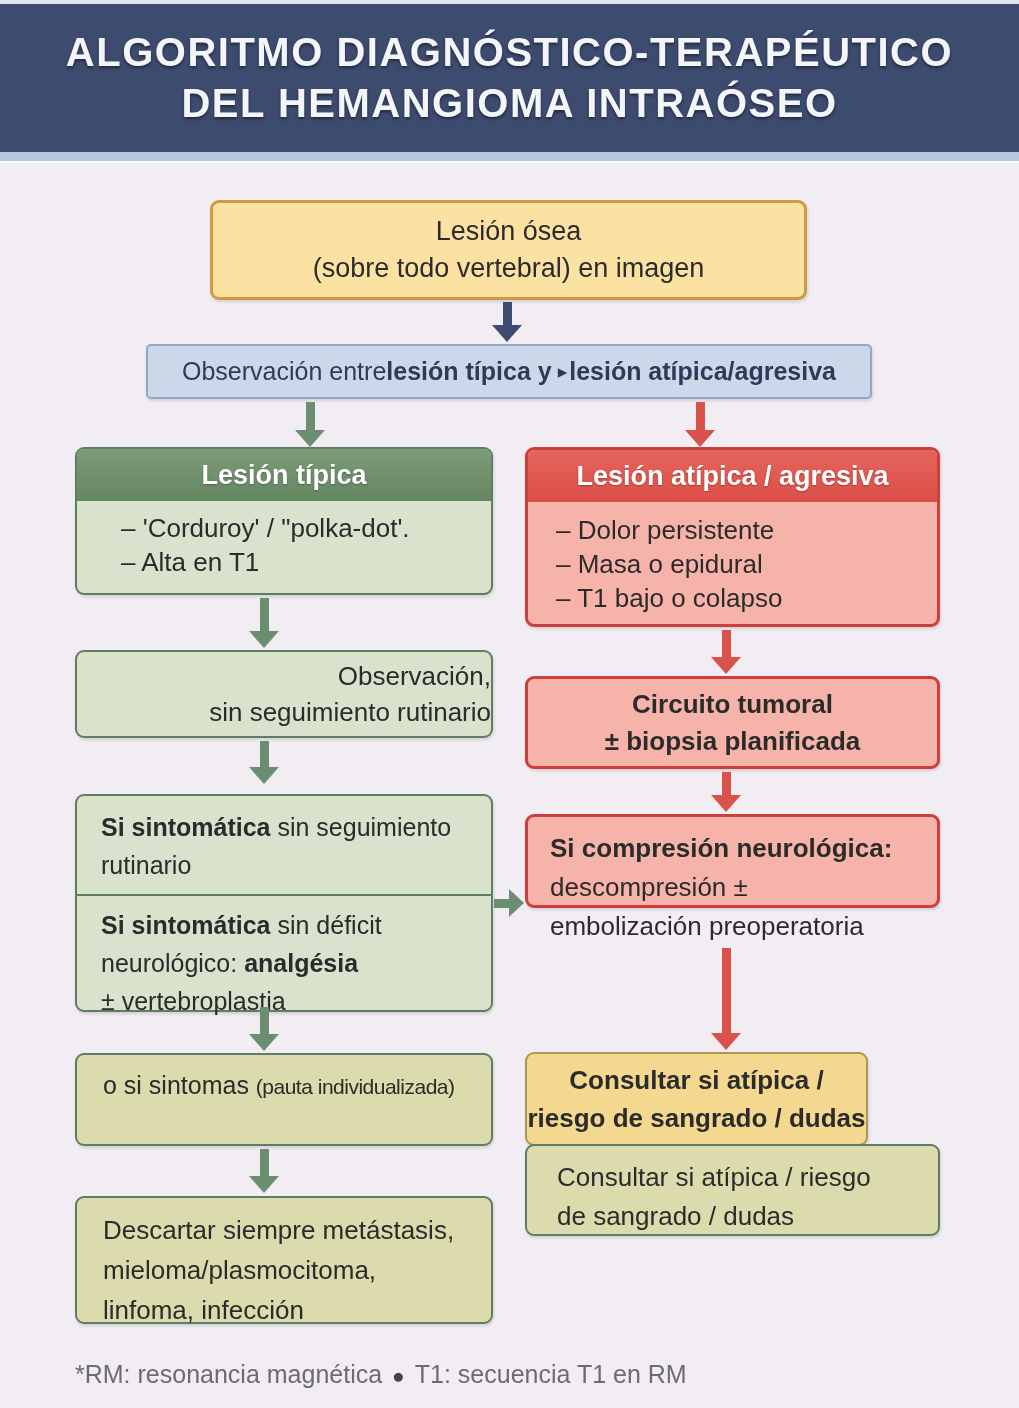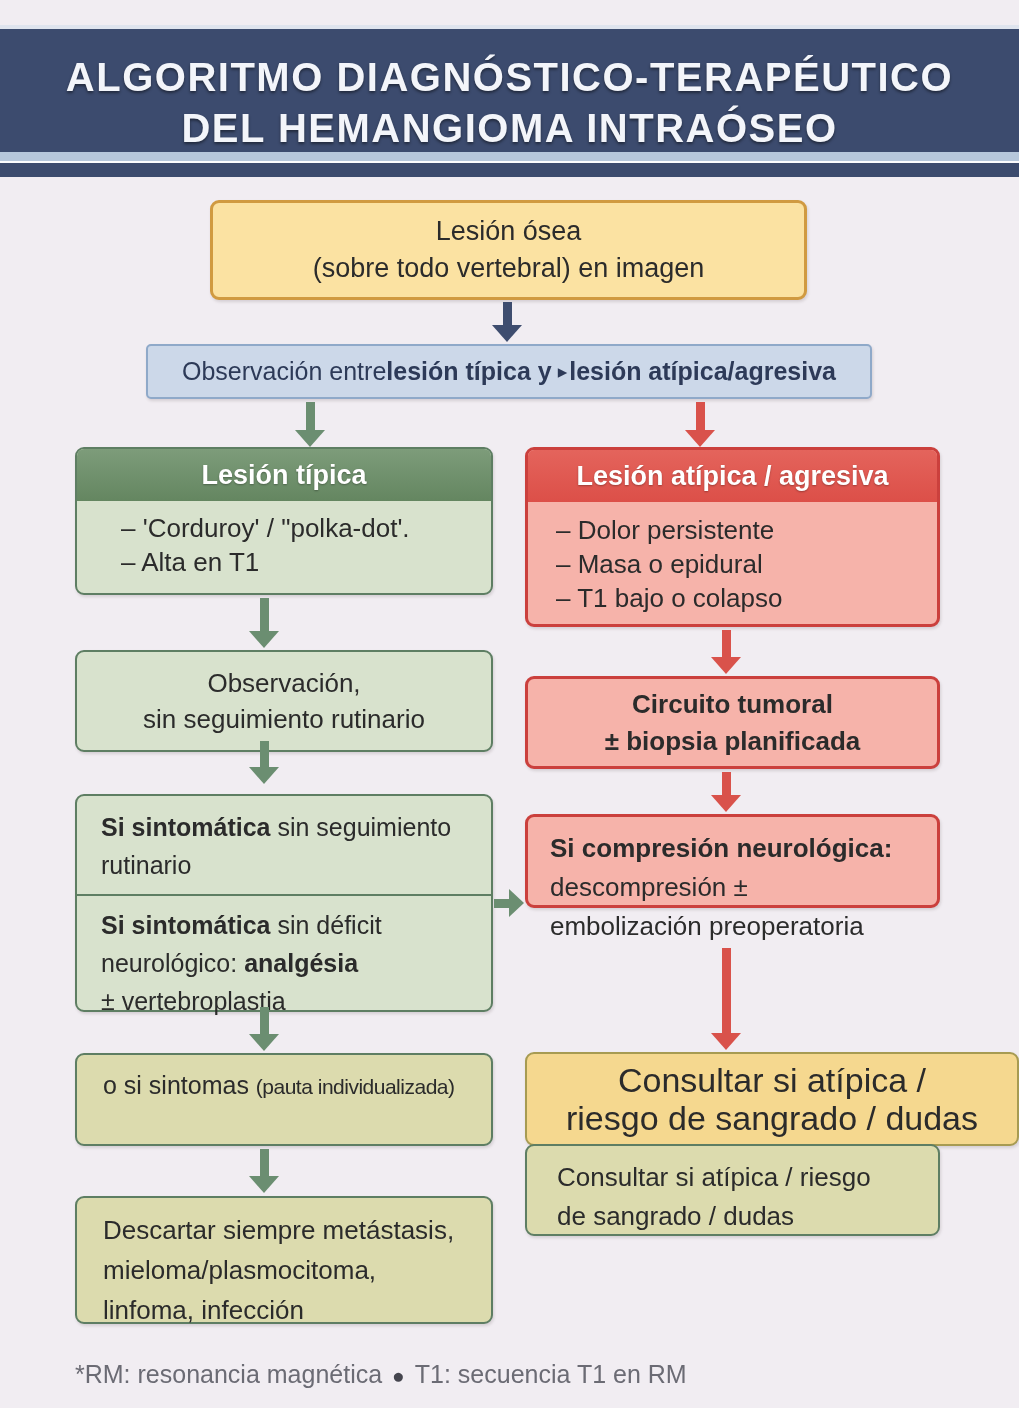--- a/index.html
+++ b/index.html
@@ -5,21 +5,21 @@
   html,body{margin:0;padding:0;}
   #canvas{
     position:relative; width:1019px; height:1408px; overflow:hidden;
     background:#f1edf2;
     font-family:"Liberation Sans","DejaVu Sans",sans-serif;
     color:#2b2b2b;
   }
   
   .hdr{position:absolute;left:0;top:0;width:1019px;height:152px;background:#3c4b6e;
        border-top:4px solid #dfe4ee; box-sizing:border-box;
-       display:flex;flex-direction:column;align-items:center;justify-content:center;gap:6px;margin-top:25px;}
+       display:flex;flex-direction:column;align-items:center;justify-content:center;gap:6px;}
   .hdr .t{color:#f3f5fa;font-size:40px;font-weight:600;letter-spacing:1.5px;
           text-shadow:0 2px 3px rgba(0,0,0,.45);white-space:nowrap;}
   .hdr-stripe{position:absolute;left:0;top:152px;width:1019px;height:11px;background:#b6c7db;
           border-bottom:2px solid #fbfbfd;box-sizing:border-box;}
   
   .box{position:absolute;box-sizing:border-box;border-radius:9px;
        box-shadow:1px 2px 3px rgba(90,70,80,.18);}
   .cc{display:flex;flex-direction:column;align-items:center;justify-content:center;text-align:center;}
   .line{display:block;}
   
@@ -102,21 +102,21 @@
       <span class="line">– 'Corduroy' / "polka-dot'.</span>
       <span class="line">– Alta en T1</span>
     </div>
   </div>
 
   <div class="va grn" style="left:249px;top:598px;height:50px;">
     <div class="s"></div>
     <div class="h"></div>
   </div>
 
-  <div class="box grn-box cc" style="left:75px;top:650px;width:418px;height:102px;font-size:26px;line-height:36px;">
+  <div class="box grn-box cc" style="left:75px;top:650px;width:418px;height:88px;font-size:26px;line-height:36px;align-items:flex-end;">
     <span class="line">Observación,</span>
     <span class="line">sin seguimiento rutinario</span>
   </div>
 
   <div class="va grn" style="left:249px;top:741px;height:43px;">
     <div class="s"></div>
     <div class="h"></div>
   </div>
 
   <div class="box grn-box" style="left:75px;top:786px;width:418px;height:218px;margin-top:8px;">
@@ -190,21 +190,21 @@
       <span class="line">descompresión ±</span>
       <span class="line">embolización preoperatoria</span>
     </div>
   </div>
 
   <div class="va red" style="left:711px;top:948px;height:102px;">
     <div class="s"></div>
     <div class="h"></div>
   </div>
 
-  <div class="box yellow-box cc" style="left:525px;top:1052px;width:494px;height:94px;font-size:34px;line-height:38px;font-weight:400;">
+  <div class="box yellow-box cc" style="left:525px;top:1052px;width:343px;height:94px;font-size:26px;line-height:38px;font-weight:700;">
     <span class="line">Consultar si atípica /</span>
     <span class="line">riesgo de sangrado / dudas</span>
   </div>
 
   <div class="va red" style="left:711px;top:1149px;height:44px;">
     <div class="s"></div>
     <div class="h"></div>
   </div>
 
   <div class="box khaki-box" style="left:525px;top:1144px;width:415px;height:92px;">

